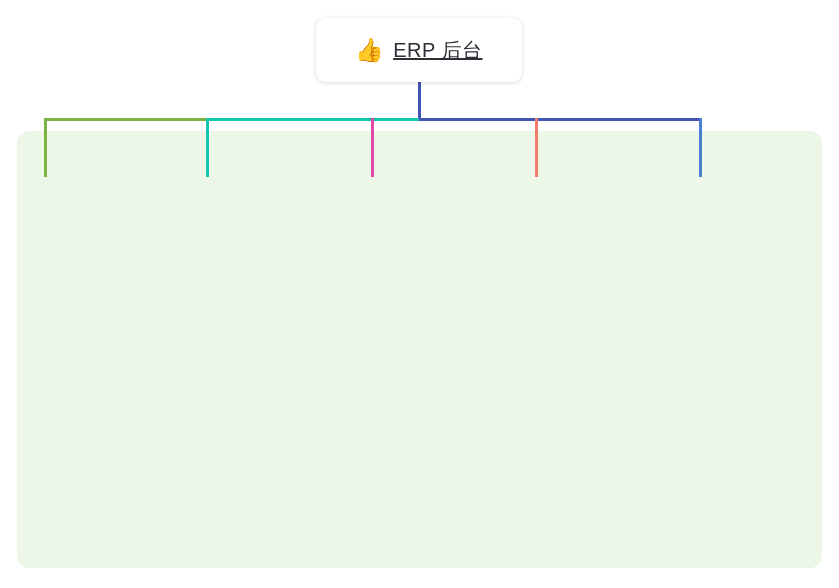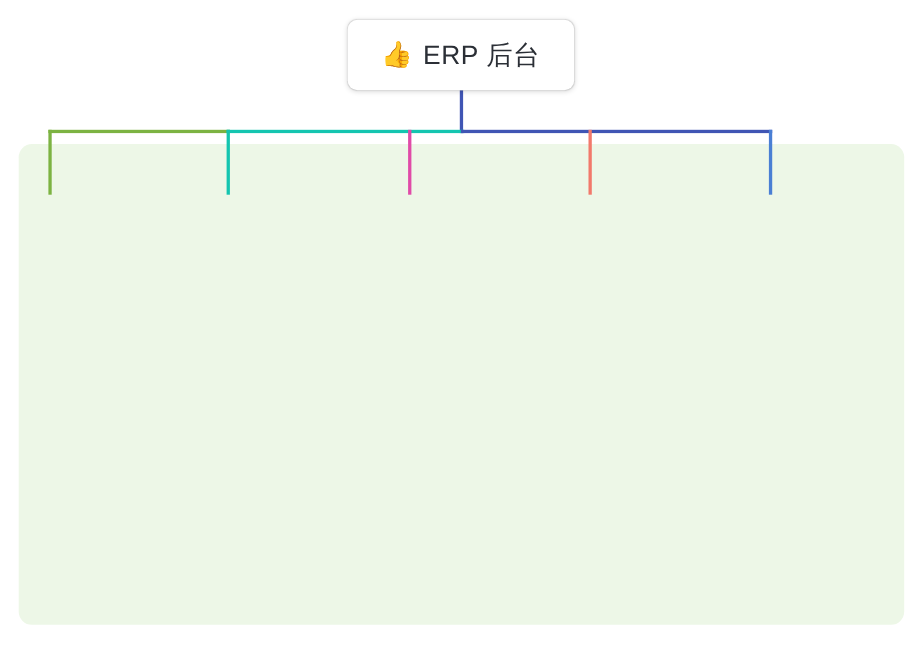--- a/index.html
+++ b/index.html
@@ -40,24 +40,25 @@
     display: flex;
     align-items: center;
     gap: 9px;
   }
   .root-emoji {
     font-size: 23px;
     line-height: 1;
     font-family: "DejaVu Sans", sans-serif;
   }
   .root-title {
-    font-size: 24px;
+    font-size: 20px;
     color: #2b2f36;
     letter-spacing: 0.5px;
     white-space: nowrap;
+    text-decoration: underline;
   }
   
   .panel {
     position: absolute;
     left: 17px;
     top: 131px;
     width: 805px;
     height: 437px;
     background: #edf7e7;
     border-radius: 12px;

